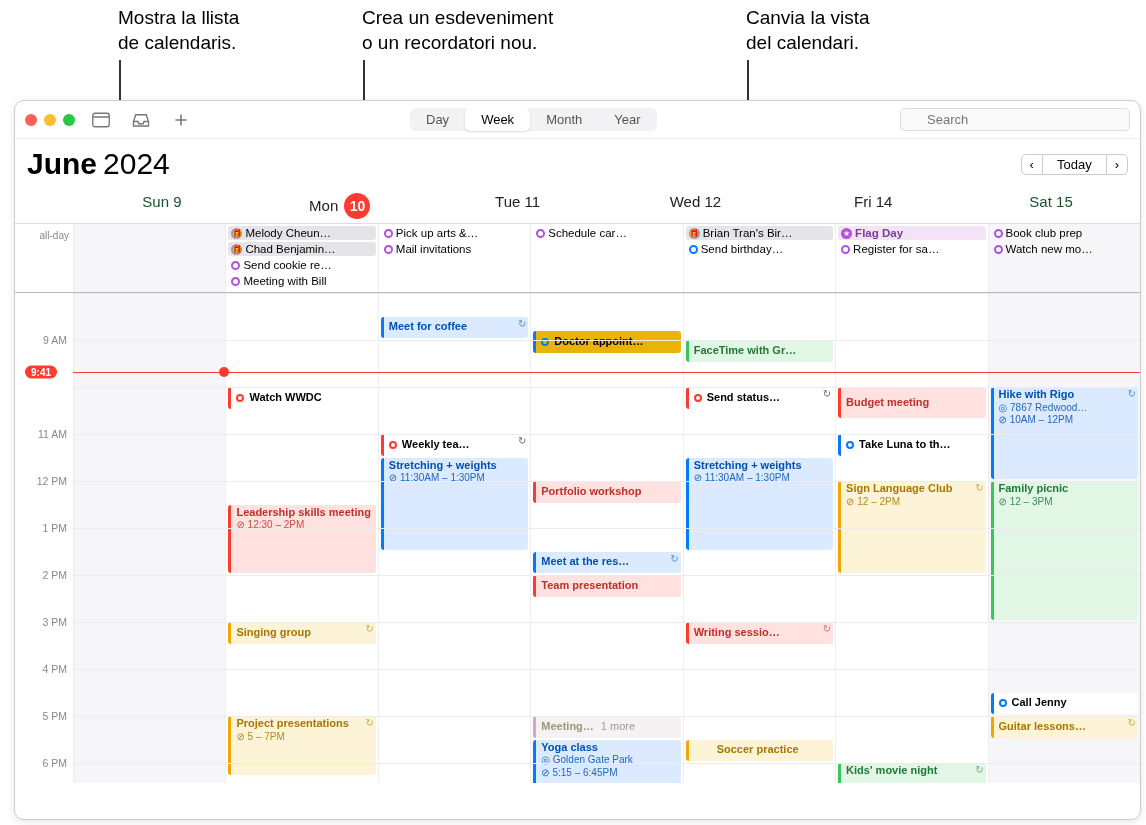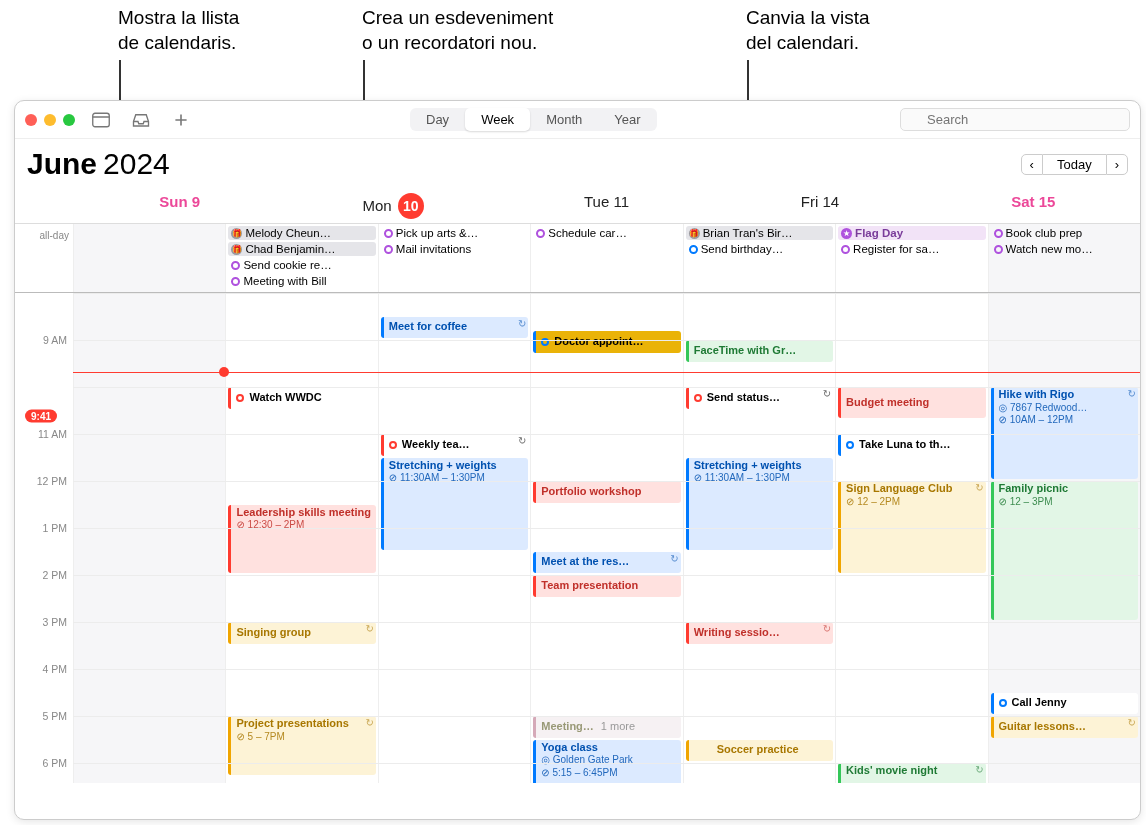--- a/index.html
+++ b/index.html
@@ -38,21 +38,21 @@
 .nav { margin-left: auto; display: flex; gap: 0; }
 .nav-btn { border: 1px solid #ccc; background: #fff; padding: 2px 8px; font-size: 13px; cursor: pointer; }
 .nav-btn:first-child { border-radius: 5px 0 0 5px; }
 .nav-btn:last-child { border-radius: 0 5px 5px 0; }
 .nav-btn.mid { border-left: none; border-right: none; padding: 2px 14px; }
 
 
 .dayhead { display: flex; border-bottom: 1px solid #ddd; }
 .gutter-col { width: 58px; flex-shrink: 0; }
 .day-col { flex: 1; text-align: center; font-size: 15px; padding: 6px 0 4px 0; color: #222; position: relative; }
-.day-col.wknd { color: #ec4899; font-weight: bold; }
+.day-col.wknd { color: #14532d; }
 .today-badge { display: inline-block; background: #ff3b30; color: #fff; border-radius: 50%; width: 26px; height: 26px; line-height: 26px; font-size: 14px; font-weight: 600; margin-left: 2px; }
 
 
 .allday { display: flex; border-bottom: 1.5px solid #bbb; background: #fff; }
 .allday .gutter-col { font-size: 10px; color: #888; padding: 6px 4px 0 0; text-align: right; }
 .ad-col { flex: 1; padding: 2px; border-left: 1px solid #eee; }
 .ad-col.wknd { background: #f6f6f8; }
 .ad-ev { font-size: 11.5px; padding: 1px 3px; margin-bottom: 2px; border-radius: 3px; display: flex; align-items: center; gap: 3px; white-space: nowrap; overflow: hidden; text-overflow: ellipsis; }
 .ad-ev .ring { width: 9px; height: 9px; border: 2px solid; border-radius: 50%; flex-shrink: 0; }
 .ad-ev .dot-fill { width: 11px; height: 11px; border-radius: 50%; flex-shrink: 0; display: flex; align-items: center; justify-content: center; }
@@ -150,20 +150,21 @@
       <button class="nav-btn mid">Today</button>
       <button class="nav-btn">›</button>
     </div>
   </div>
 
   <div class="dayhead" id="dayhead">
     <div class="gutter-col"></div>
   <div class="day-col wknd">Sun 9</div>
       <div class="day-col">Mon <span class="today-badge">10</span></div>
       <div class="day-col">Tue 11</div>
+      <div class="day-col">Wed 12</div>
       <div class="day-col">Fri 14</div>
       <div class="day-col wknd">Sat 15</div>
     </div>
 
   <div class="allday" id="allday">
     <div class="gutter-col">all-day</div>
   <div class="ad-col wknd"></div>
       <div class="ad-col">
         <div class="ad-ev bg-bday">
           <span class="dot-fill" style="background:#9a9aa0;color:#fff;font-size:8px;">🎁</span>
@@ -339,18 +340,18 @@
         <div class="hr-line" style="top: 188px;"></div>
         <div class="hr-line" style="top: 235px;"></div>
         <div class="hr-line" style="top: 282px;"></div>
         <div class="hr-line" style="top: 329px;"></div>
         <div class="hr-line" style="top: 376px;"></div>
         <div class="hr-line" style="top: 423px;"></div>
         <div class="hr-line" style="top: 470px;"></div>
       </div>
     <div id="nowline">
         <div class="now-line" style="top:78.95999999999998px;left:58px;"></div>
-        <div class="now-badge" style="top:78.95999999999998px;margin-top:44px;">9:41</div>
+        <div class="now-badge" style="top:78.95999999999998px;">9:41</div>
         <div class="now-dot" style="top: 78.96px; left: 208.714px;"></div>
       </div>
   </div>
 
 </div>
 
 </body></html>

